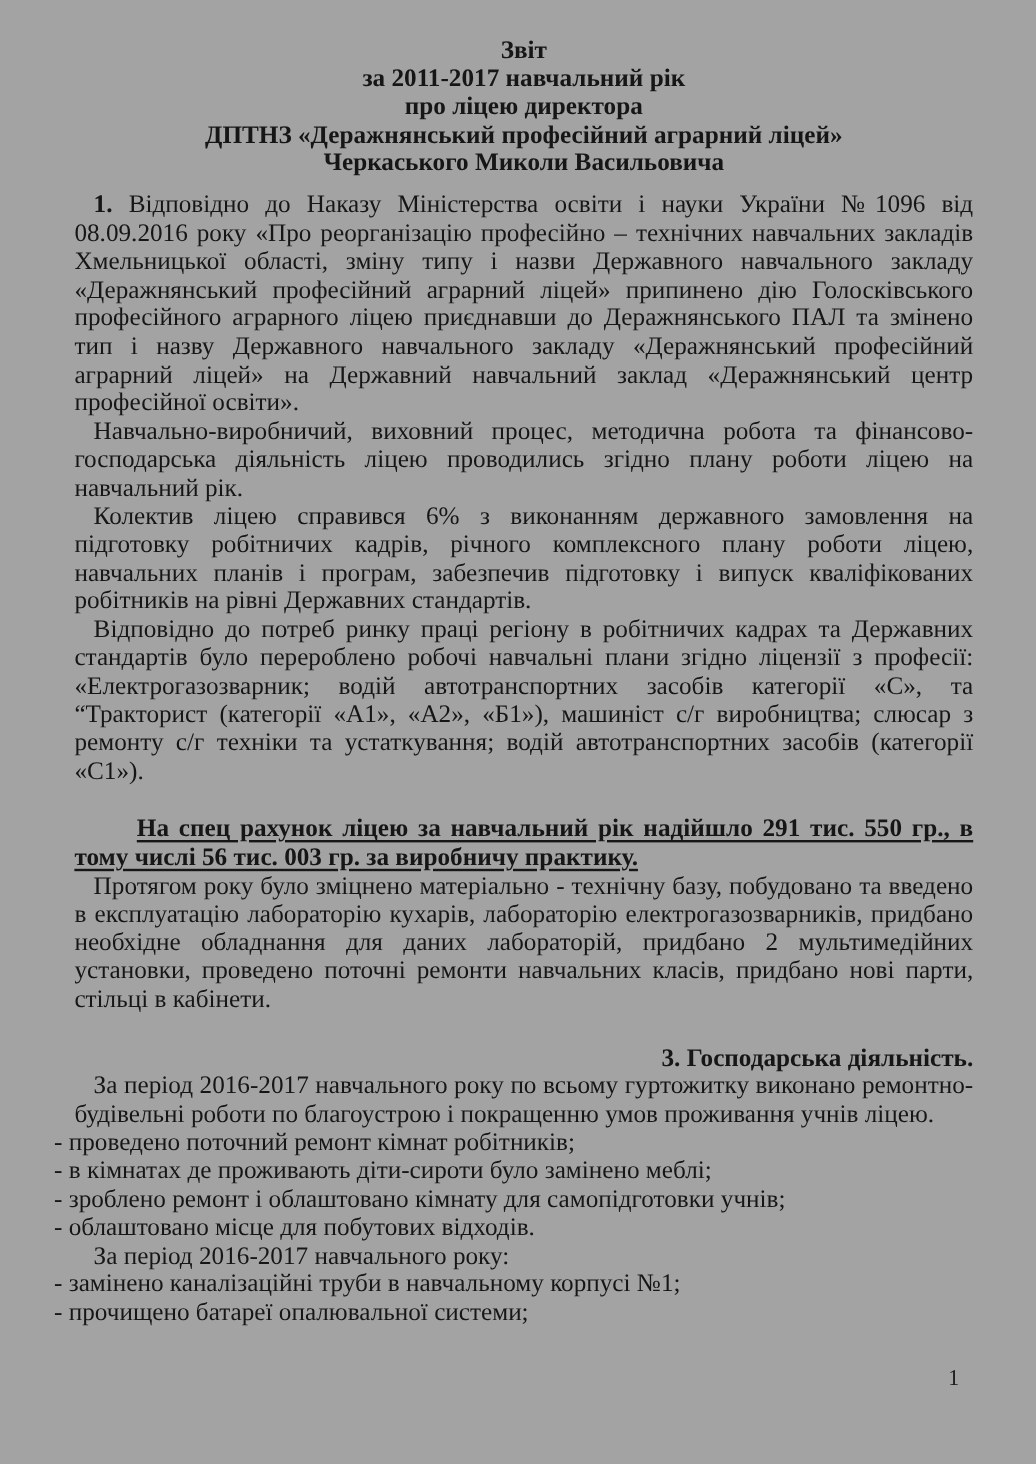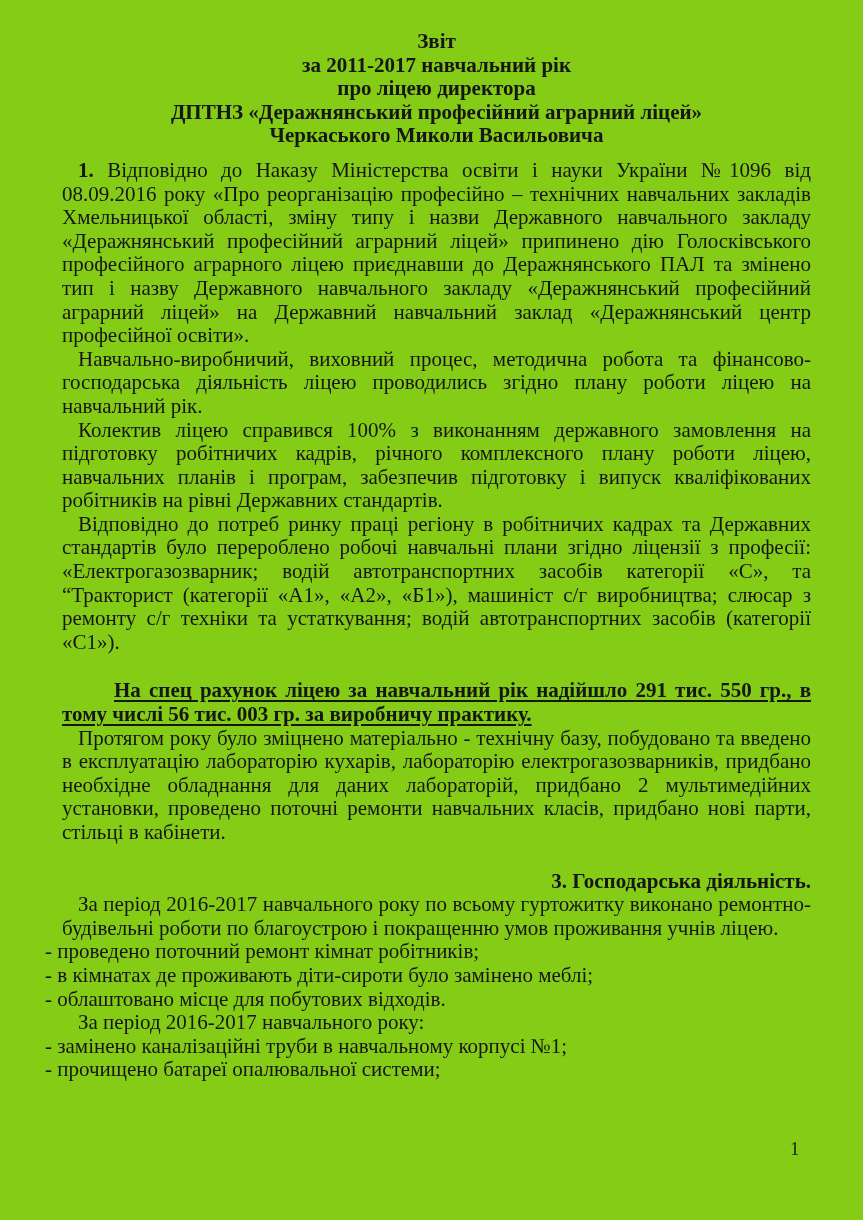--- a/index.html
+++ b/index.html
@@ -4,21 +4,21 @@
 <style>
   html, body {
     margin: 0;
     padding: 0;
     background: #ffffff;
   }
   .page {
     position: relative;
     width: 863px;
     height: 1220px;
-    background: #84cc16;
+    background: #a3a3a3;
     color: #161616;
     font-family: "Liberation Serif", "DejaVu Serif", serif;
     font-size: 21px;
     line-height: 23.6px;
     overflow: hidden;
     box-sizing: border-box;
   }
   .content {
     position: absolute;
     left: 62px;
@@ -66,34 +66,35 @@
       <div>Звіт</div>
       <div>за 2011-2017 навчальний рік</div>
       <div>про ліцею  директора</div>
       <div>ДПТНЗ «Деражнянський професійний аграрний ліцей»</div>
       <div>Черкаського Миколи Васильовича</div>
     </div>
 
     <div class="sec1">
       <p class="para ind"><span class="b">1.</span><span> Відповідно до Наказу Міністерства освіти і науки України №1096 від 08.09.2016 року «Про реорганізацію професійно – технічних навчальних закладів Хмельницької області, зміну типу і назви Державного навчального закладу «Деражнянський професійний аграрний ліцей» припинено дію Голосківського професійного аграрного ліцею приєднавши  до Деражнянського ПАЛ та змінено тип і назву Державного навчального закладу «Деражнянський професійний аграрний ліцей» на Державний навчальний заклад «Деражнянський центр професійної освіти».</span></p>
       <p class="para ind">Навчально-виробничий, виховний процес, методична робота та фінансово-господарська діяльність ліцею проводились згідно плану роботи ліцею на навчальний рік.</p>
-      <p class="para ind">Колектив ліцею справився 100% з виконанням державного замовлення на підготовку робітничих кадрів, річного комплексного плану роботи ліцею, навчальних планів і програм, забезпечив підготовку і випуск кваліфікованих робітників на рівні Державних стандартів.</p>
+      <p class="para ind">Колектив ліцею справився 6% з виконанням державного замовлення на підготовку робітничих кадрів, річного комплексного плану роботи ліцею, навчальних планів і програм, забезпечив підготовку і випуск кваліфікованих робітників на рівні Державних стандартів.</p>
       <p class="para ind">Відповідно до потреб ринку праці регіону в робітничих кадрах та Державних стандартів було перероблено робочі навчальні плани згідно ліцензії з професії: «Електрогазозварник; водій автотранспортних засобів категорії «С», та “Тракторист (категорії «А1», «А2», «Б1»), машиніст с/г виробництва; слюсар з ремонту с/г техніки та устаткування; водій автотранспортних засобів (категорії «С1»).</p>
     </div>
 
     <div class="gap">
       <p class="para hl">На спец рахунок ліцею за навчальний рік надійшло 291 тис. 550 гр., в тому числі 56 тис. 003 гр. за виробничу практику.</p>
       <p class="para ind">Протягом року було зміцнено матеріально - технічну базу, побудовано та введено в експлуатацію лабораторію кухарів, лабораторію електрогазозварників, придбано необхідне обладнання для даних лабораторій, придбано 2 мультимедійних установки, проведено поточні ремонти навчальних класів, придбано нові парти, стільці в кабінети.</p>
     </div>
 
     <div class="gap">
       <p class="para heading">3. Господарська діяльність.</p>
       <p class="para ind">За період 2016-2017 навчального року по всьому гуртожитку виконано ремонтно-будівельні роботи по благоустрою і покращенню умов проживання учнів ліцею.</p>
       <p class="para list-item">- проведено поточний ремонт кімнат робітників;</p>
       <p class="para list-item">- в кімнатах де проживають діти-сироти було  замінено меблі;</p>
+      <p class="para list-item">- зроблено ремонт і облаштовано кімнату для самопідготовки учнів;</p>
       <p class="para list-item">- облаштовано місце для побутових відходів.</p>
       <p class="para ind">За період 2016-2017 навчального року:</p>
       <p class="para list-item">- замінено каналізаційні труби в навчальному корпусі №1;</p>
       <p class="para list-item">- прочищено батареї опалювальної системи;</p>
     </div>
 
   </div>
 
   <div class="pagenum">1</div>
 </div>

